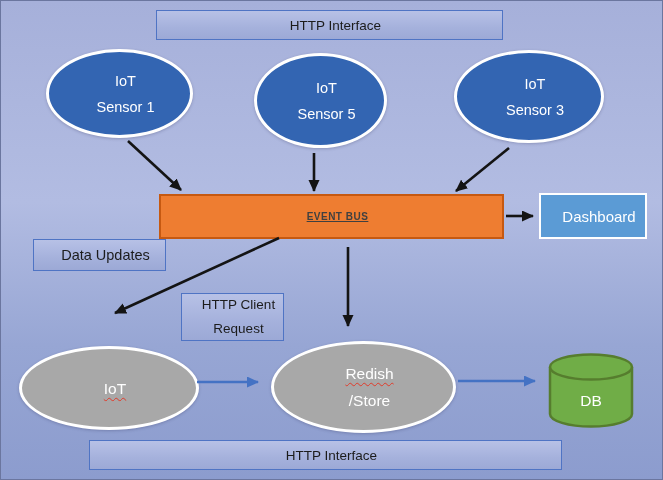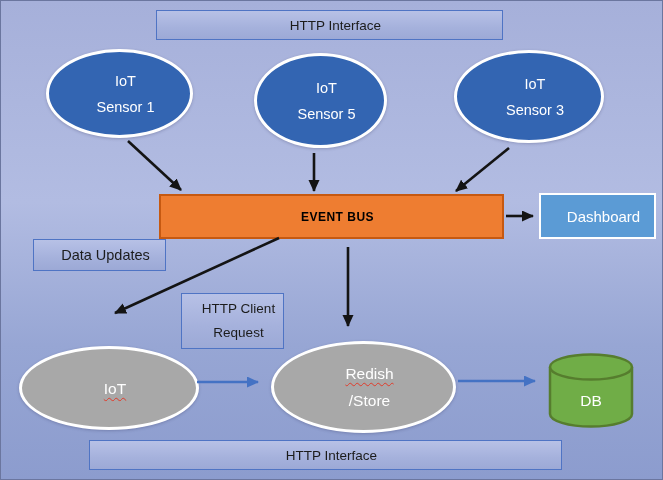--- a/index.html
+++ b/index.html
@@ -12,22 +12,22 @@
   }
   .node { position:absolute; display:flex; flex-direction:column; align-items:center; justify-content:center; text-align:center; box-sizing:border-box;padding-left:12px; }
   .ifacebox {
     background:linear-gradient(180deg,#b7c1e6 0%, #a5b1dc 60%, #9ca9d6 100%);
     border:1.5px solid #4f74c4; color:#1c1c1c; font-size:13.5px;
   }
   .ellipse { border-radius:50%; color:#ffffff; border:3px solid #ffffff; box-shadow:0 1px 3px rgba(40,40,80,0.25); }
   .sensor { background:#3365b2; font-size:14.5px; line-height:26px; }
   .grayellipse { background:#a8a8a8; font-size:15.5px; line-height:27px; }
   .eventbus {
-    background:#ee7d31; border:2px solid #c65911; color:#000000;
-    font-weight:bold; font-size:12px; letter-spacing:0.5px;
+    background:#ee7d31; border:2px solid #c65911; color:#404040;
+    font-weight:bold; font-size:10px; letter-spacing:0.5px;text-decoration:underline;
   }
   .dashboard { background:#5b9bd5; border:2.5px solid #ffffff; color:#ffffff; font-size:15px; }
   .sq {
     text-decoration-line:underline; text-decoration-style:wavy;
     text-decoration-color:#e03a2a; text-decoration-thickness:1px; text-underline-offset:3px;
   }
   .arrows { position:absolute; left:0; top:0; width:663px; height:480px; pointer-events:none; }
   .dbnode { position:absolute; left:547px; top:352px; width:86px; height:76px; }
   .dbnode .dblabel {
     position:absolute; left:0; right:0; top:20px; bottom:0;
@@ -54,29 +54,29 @@
   </div>
   <div class="node ellipse sensor" style="left:453px; top:49px; width:150px; height:93px;">
     <span>IoT</span>
     <span>Sensor 3</span>
   </div>
 
   <div class="node eventbus" style="left:158px; top:193px; width:345px; height:45px;">
     <span>EVENT BUS</span>
   </div>
 
-  <div class="node dashboard" style="left:538px; top:192px; width:117px; height:46px;">
+  <div class="node dashboard" style="left:538px; top:192px; width:108px; height:46px;">
     <span>Dashboard</span>
   </div>
 
   <div class="node ifacebox" style="left:32px; top:238px; width:133px; height:32px; font-size:14.5px;">
     <span>Data Updates</span>
   </div>
 
-  <div class="node ifacebox" style="left:180px; top:292px; width:103px; height:56px; line-height:24px;">
+  <div class="node ifacebox" style="left:180px; top:292px; width:103px; height:48px; line-height:24px;">
     <span>HTTP Client</span>
     <span>Request</span>
   </div>
 
   <div class="node ellipse grayellipse" style="left:18px; top:345px; width:180px; height:84px;">
     <span class="sq">IoT</span>
   </div>
   <div class="node ellipse grayellipse" style="left:270px; top:340px; width:185px; height:92px; flex-direction:column;">
     <span class="sq">Redish</span>
       <span>/Store</span>

